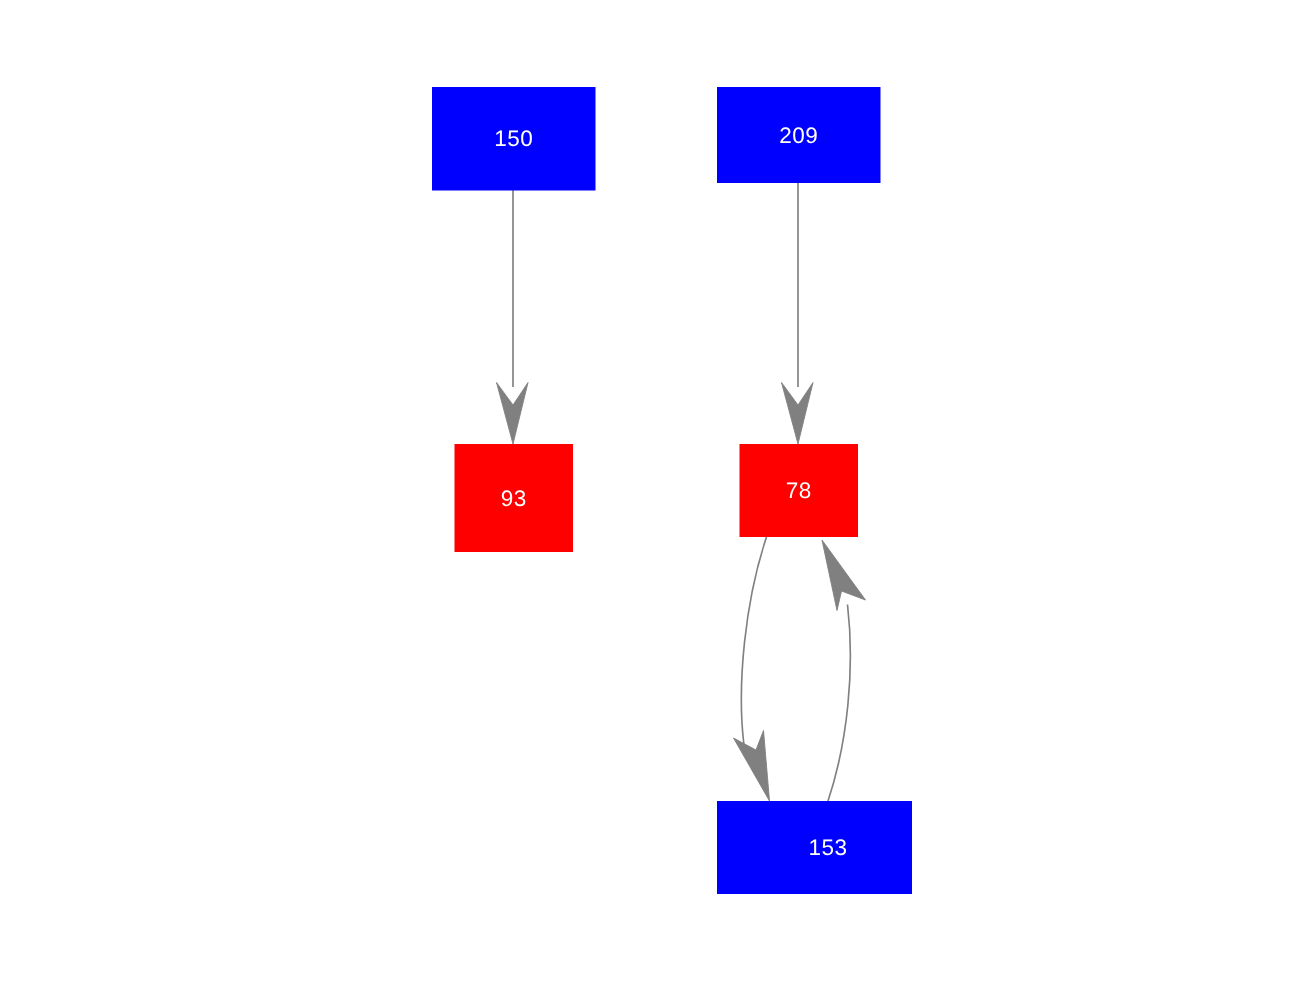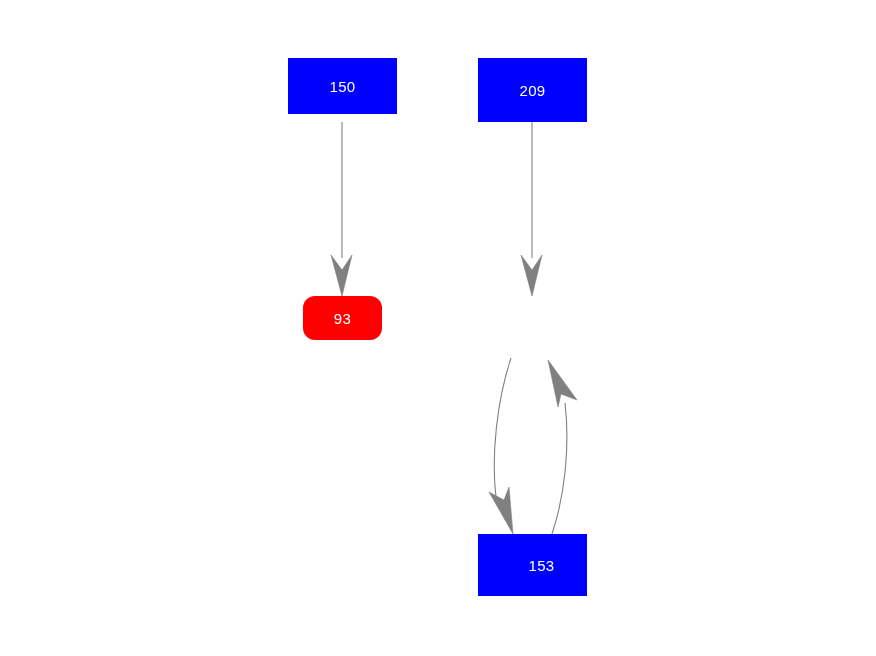--- a/index.html
+++ b/index.html
@@ -68,30 +68,33 @@
       <path d="M 511,358 C 497,400 491,456 496,497" fill="none" stroke="#808080" stroke-width="1.1"></path>
       <path d="M 489,492 L 504,500 L 509,487 L 513,534 Z" fill="#808080" stroke="#808080" stroke-width="0.6"></path>
     </g>
 
     <g>
       <path d="M 552,534 C 565,495 570,446 565,403" fill="none" stroke="#808080" stroke-width="1.1"></path>
       <path d="M 577,400 L 561,394 L 558,407 L 548,360 Z" fill="#808080" stroke="#808080" stroke-width="0.6"></path>
     </g>
   </svg>
 
-  <div class="graph-node" id="node-150" style="left: 288px; top: 58px; width: 109px; height: 56px; background: rgb(0, 0, 255); color: rgb(255, 255, 255);">
+  <div class="graph-node" id="node-150" style="left: 288px; top: 58px; width: 109px; height: 69px; background: rgb(0, 0, 255); color: rgb(255, 255, 255);">
     <span class="node-label">150</span>
   </div>
 
   <div class="graph-node" id="node-151" style="left: 478px; top: 58px; width: 109px; height: 64px; background: rgb(0, 0, 255); color: rgb(255, 255, 255);">
     <span class="node-label">209</span>
   </div>
 
-  <div class="graph-node" id="node-93" style="left: 303px; top: 296px; width: 79px; height: 44px; background: rgb(255, 0, 0); color: rgb(255, 255, 255); border-radius: 12px;">
+  <div class="graph-node" id="node-93" style="left: 303px; top: 296px; width: 79px; height: 72px; background: rgb(255, 0, 0); color: rgb(255, 255, 255);">
     <span class="node-label">93</span>
   </div>
 
+  <div class="graph-node" id="node-78" style="left: 493px; top: 296px; width: 79px; height: 62px; background: rgb(255, 0, 0); color: rgb(255, 255, 255);">
+    <span class="node-label">78</span>
+  </div>
 
-  <div class="graph-node" id="node-153" style="left: 478px; top: 534px; width: 109px; height: 62px; background: rgb(0, 0, 255); color: rgb(255, 255, 255); padding-left: 18px;">
+  <div class="graph-node" id="node-153" style="left: 478px; top: 534px; width: 130px; height: 62px; background: rgb(0, 0, 255); color: rgb(255, 255, 255); padding-left: 18px;">
     <span class="node-label">153</span>
   </div>
 
 </div>
 
 </body></html>

